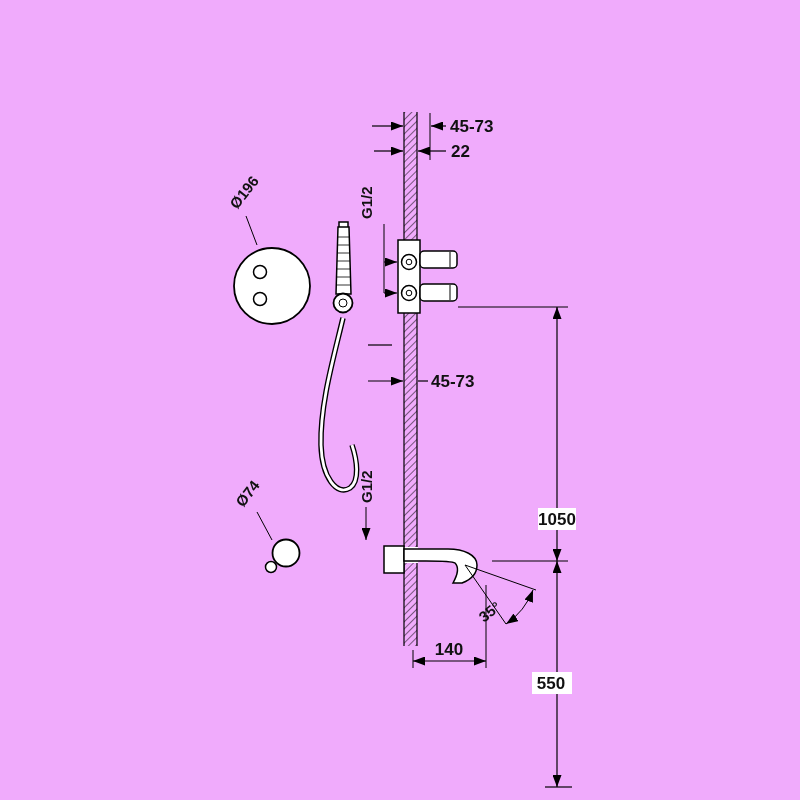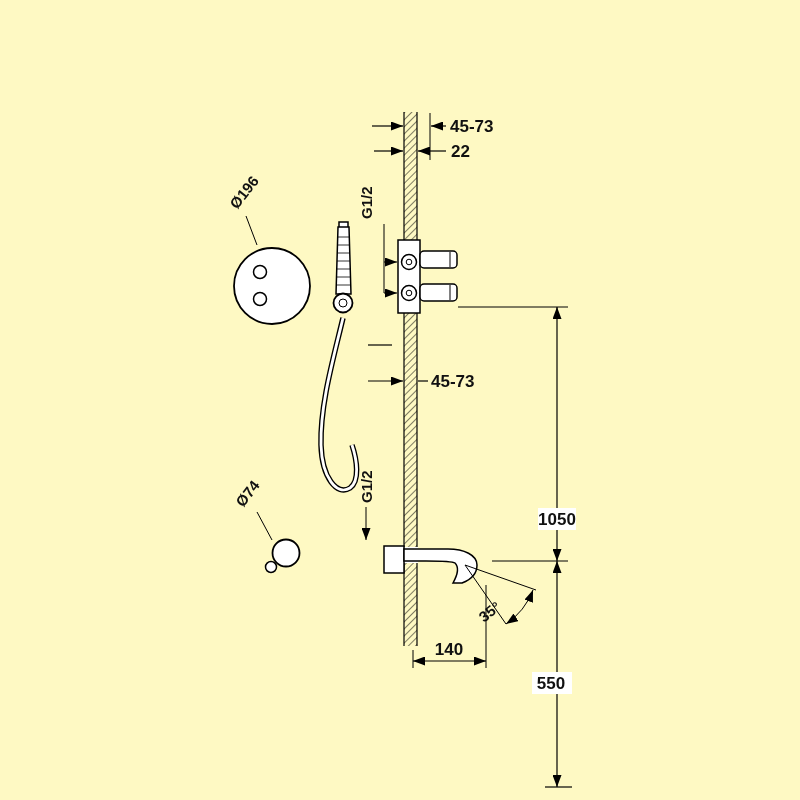--- a/index.html
+++ b/index.html
@@ -1,16 +1,16 @@
 <!DOCTYPE html>
 <html><head>
 <meta charset="utf-8">
 <style>
   html,body{margin:0;padding:0;background:#ffffff;}
-  .page{width:800px;height:800px;background:#fef9c3;position:relative;overflow:hidden;}
+  .page{width:800px;height:800px;background:#f0abfc;position:relative;overflow:hidden;}
   svg text{
     font-family:"Liberation Sans", sans-serif;
     font-weight:700;
     fill:#111111;
   }
   .dim{font-size:17px;}
   .thread{font-size:15px;}
   .dia{font-size:15px;}
   .angle{font-size:15px;}
   .ln{stroke:#000;stroke-width:1.2;fill:none;}

